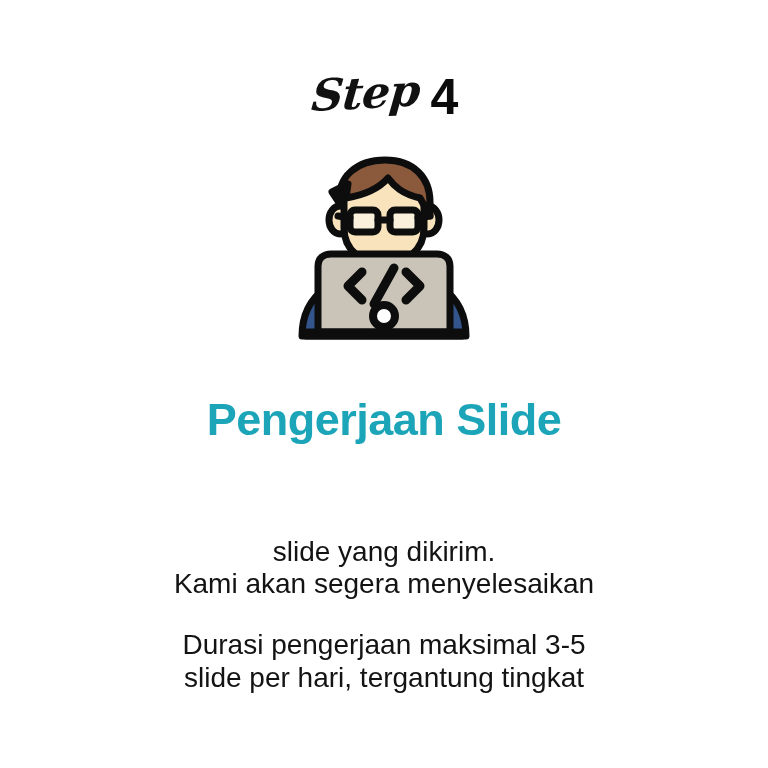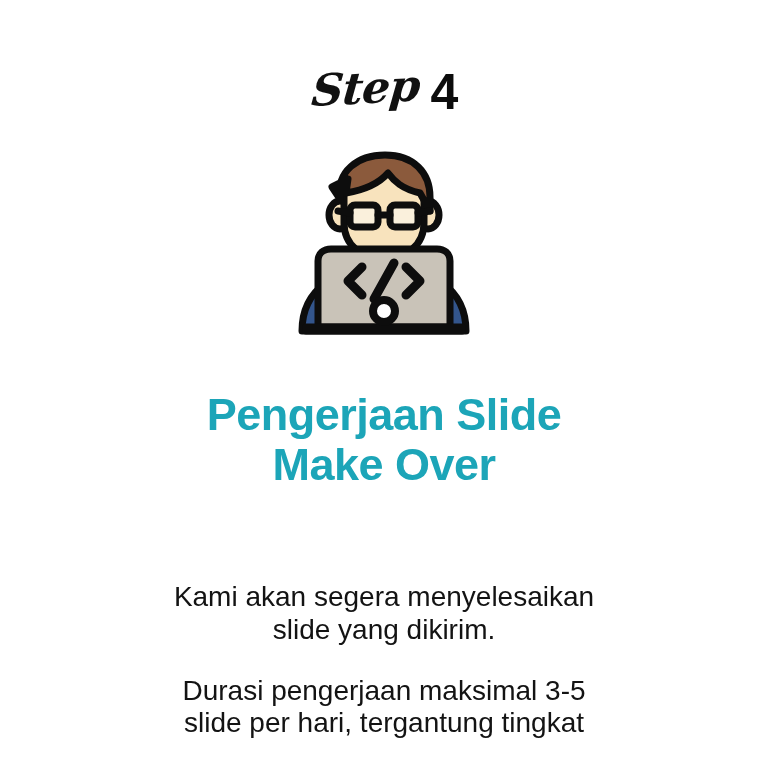--- a/index.html
+++ b/index.html
@@ -142,27 +142,26 @@
         <path d="M78 118 L64 132 L78 146"></path>
         <path d="M122 118 L136 132 L122 146"></path>
         <path d="M110 114 L90 150"></path>
       </g>
       <circle cx="100" cy="162" r="11" fill="#ffffff" stroke="#0d0d0d" stroke-width="8"></circle>
     </svg>
   </div>
 
   <h1 class="heading">
     <span class="ln">Pengerjaan Slide</span>
-    <span class="ln">Make Over</span>
   </h1>
 
   <div class="body-copy">
     <p class="para">
+      <span class="ln">slide yang dikirim.</span>
       <span class="ln">Kami akan segera menyelesaikan</span>
-      <span class="ln">slide yang dikirim.</span>
     </p>
     <p class="para">
       <span class="ln">Durasi pengerjaan maksimal 3-5</span>
       <span class="ln">slide per hari, tergantung tingkat</span>
     </p>
   </div>
 
 </div>
 
 </body></html>

